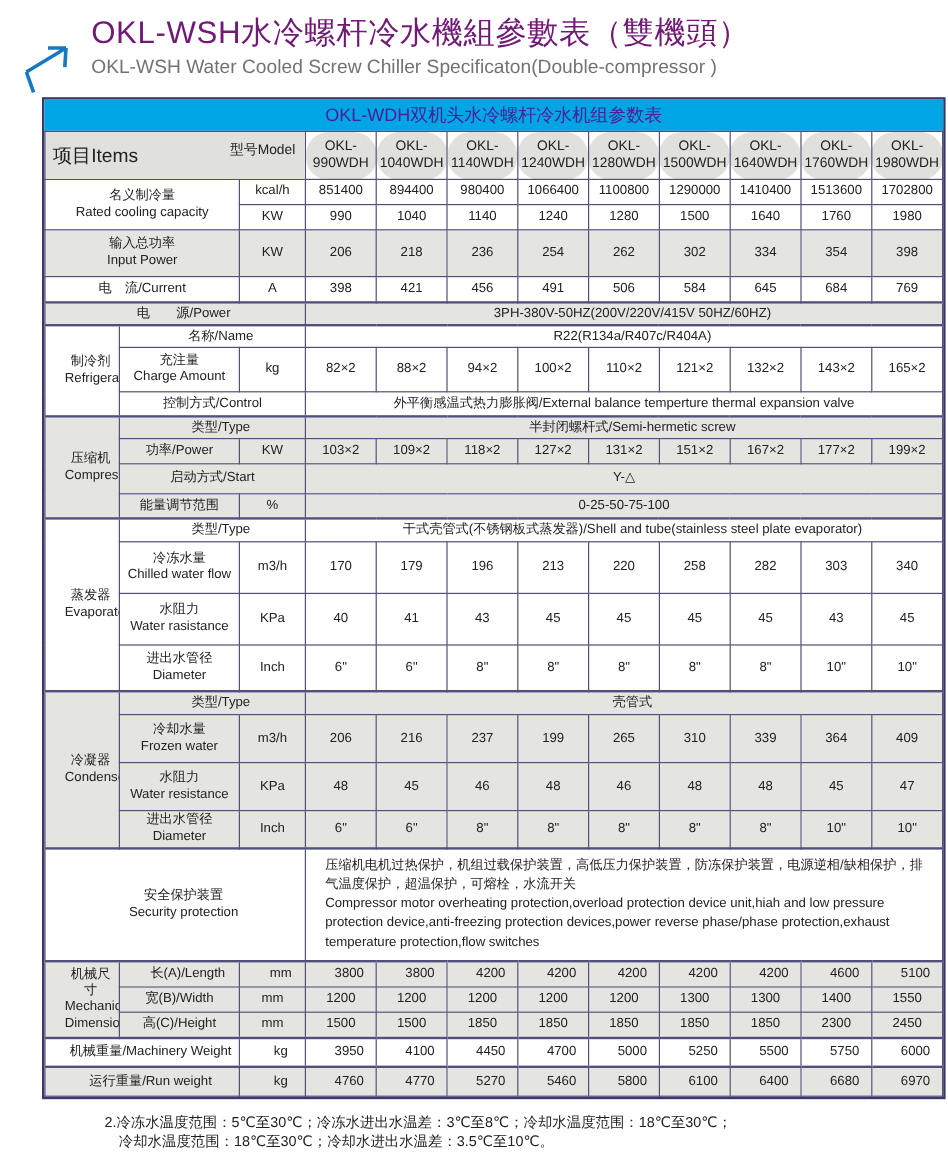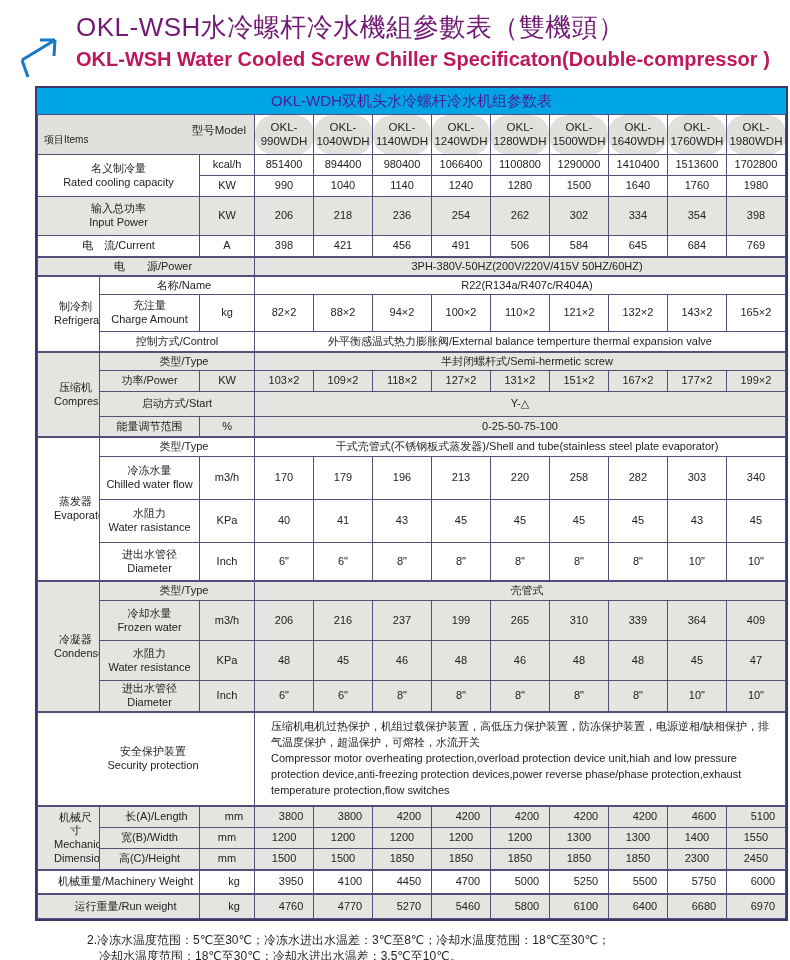--- a/index.html
+++ b/index.html
@@ -4,21 +4,21 @@
 <style>
   html,body{margin:0;padding:0;}
   body{
     width:790px;height:960px;overflow:hidden;background:#ffffff;
     font-family:"Liberation Sans","DejaVu Sans",sans-serif;color:#2a2a2a;
   }
   
   .pagehead{position:relative;padding:10px 0 0 76px;}
   .arrow{position:absolute;left:13px;top:28px;}
   .title-cn{margin:0;font-size:26px;font-weight:400;color:#701a75;letter-spacing:.5px;}
-  .title-en{margin:3px 0 0;font-size:20px;font-weight:700;color:#be185d;}
+  .title-en{margin:3px 0 0;font-size:16px;font-weight:400;color:#737373;}
   
   .tablewrap{margin:15px 0 0 35px;width:753px;border:2px solid #39396a;box-sizing:border-box;}
   .banner{background:#00a5e5;color:#4c1d95;text-align:center;font-size:15px;padding:4px 0 3px;}
   table{border-collapse:collapse;table-layout:fixed;width:100%;}
   col.c-group{width:62px;} col.c-label{width:100px;} col.c-unit{width:55px;}
   td{
     border:1px solid #50507a;text-align:center;vertical-align:middle;
     font-size:11px;line-height:1.25;padding:1px 2px;overflow:hidden;color:#222;
   }
   tr.w td{background:#ffffff;}
@@ -26,21 +26,21 @@
   tr.hdr td{background:#e0e0dd;}
   tr.bt td{border-top-width:2px;padding-left:16px;}
   .model{font-size:11.5px;line-height:1.2;overflow-wrap:break-word;border-radius:19px;}
   .cn,.en{display:block;}
   .sec{text-align:left;padding:2px 6px;line-height:1.45;}
   .corner{position:relative;
     background-image:linear-gradient(to bottom right,
       transparent calc(50% - .7px), #9a9aa8 calc(50% - .7px),
       #9a9aa8 calc(50% + .7px), transparent calc(50% + .7px));
   }
-  .corner .tl{position:absolute;left:6px;bottom:8px;font-size:10px;}
+  .corner .tl{position:absolute;left:6px;bottom:8px;font-size:16px;}
   .corner .br{position:absolute;right:8px;top:8px;font-size:11.5px;}
   
   .h15 td{height:15px}.h16 td{height:16px}.h17 td{height:17px}.h18 td{height:18px}
   .h20 td{height:20px}.h21 td{height:21px}.h22 td{height:22px}.h28 td{height:28px}
   .h34 td{height:34px}.h35 td{height:35px}.h36 td{height:36px}.h37 td{height:37px}
   .h40 td{height:40px}.h88 td{height:88px}
   
   .notes{margin:12px 0 0 62px;font-size:12px;line-height:1.3;color:#1e1e1e;}
   .notes .i1{padding-left:25px;}
   .notes .i2{padding-left:37px;}

